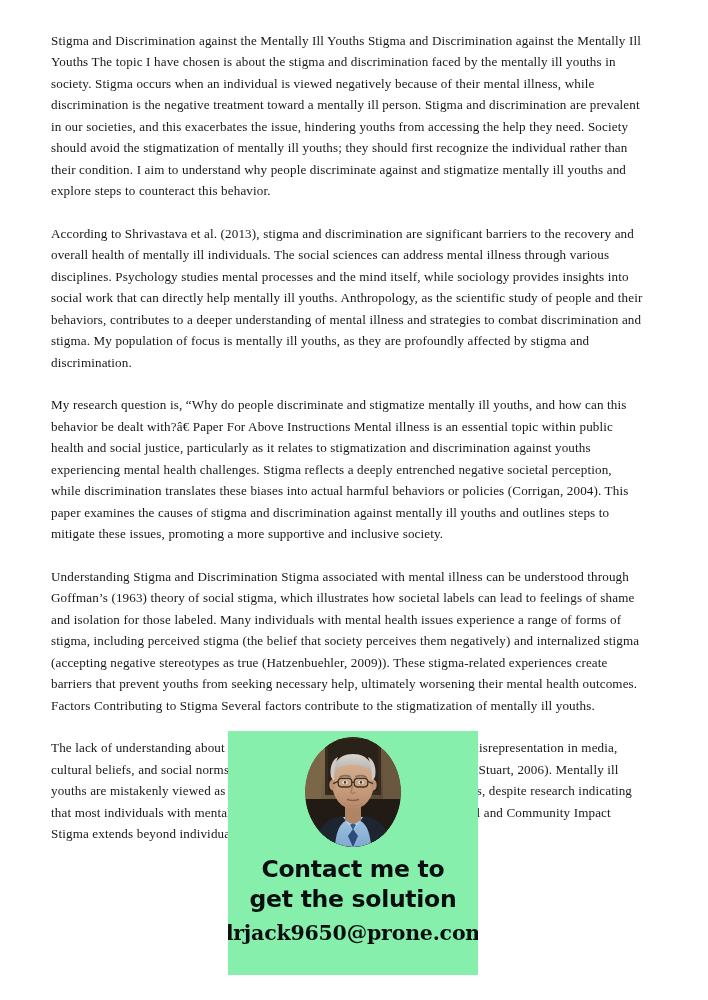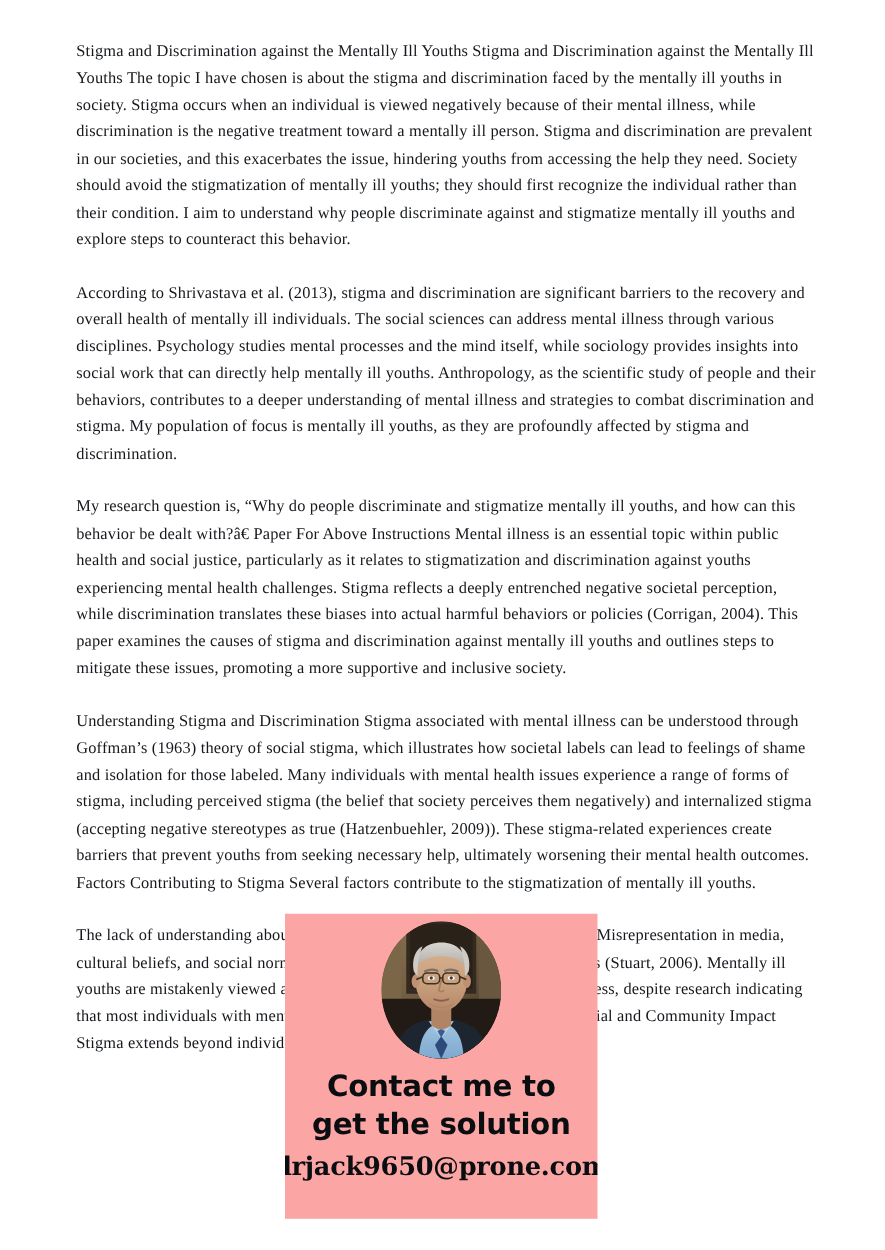--- a/index.html
+++ b/index.html
@@ -12,21 +12,21 @@
     height: 1000px;
     position: relative;
     overflow: hidden;
     font-family: "Liberation Serif", "DejaVu Serif", serif;
     -webkit-font-smoothing: antialiased;
   }
 
   
   #doc-page {
     position: absolute;
-    left: 16px;
+    left: 6px;
     top: 0;
     width: 638px;
     height: 1000px;
     background: #ffffff;
   }
 
   #doc-body {
     position: absolute;
     left: 45px;
     top: 30px;
@@ -45,21 +45,21 @@
   }
   .doc-paragraph:last-child { margin-bottom: 0; }
 
   
   #promo-overlay {
     position: absolute;
     left: 228px;
     top: 731px;
     width: 250px;
     height: 244px;
-    background: #fca5a5;
+    background: #86efac;
     box-sizing: border-box;
     display: flex;
     flex-direction: column;
     align-items: center;
     overflow: hidden;
     z-index: 10;
   }
 
   #promo-avatar {
     width: 96px;

